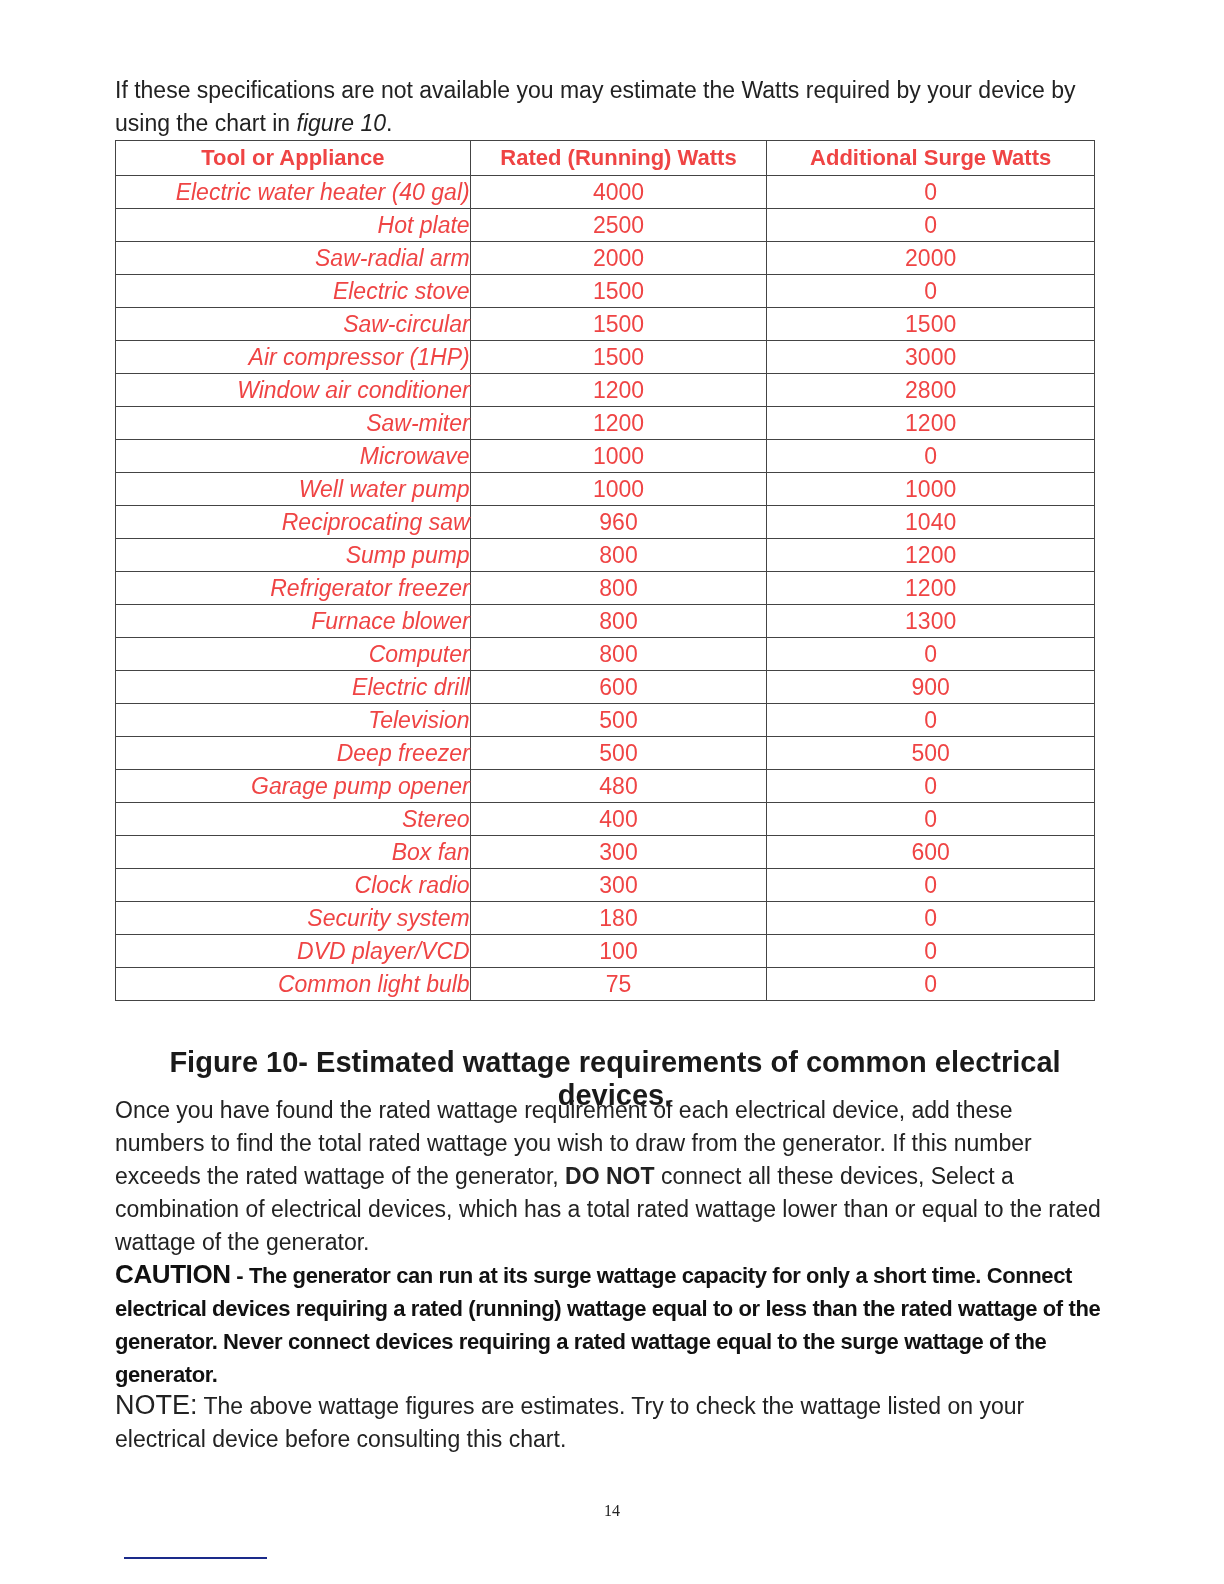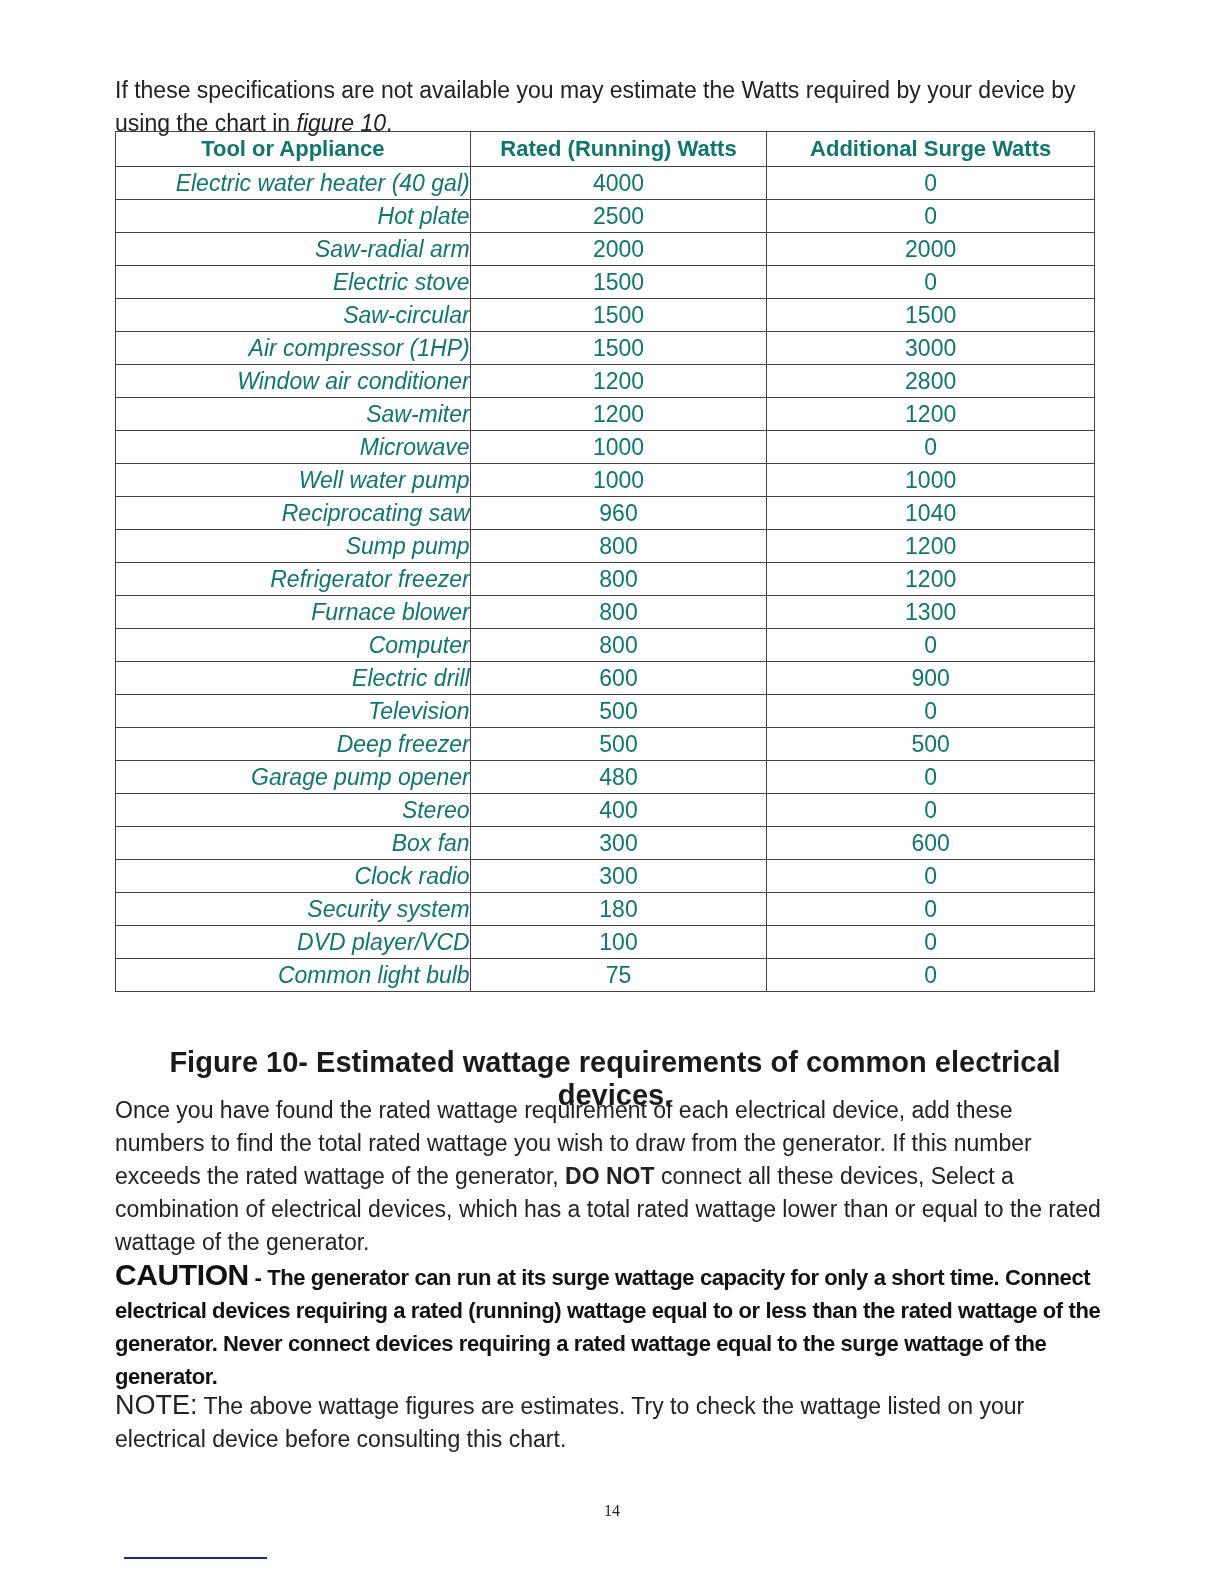--- a/index.html
+++ b/index.html
@@ -7,23 +7,23 @@
     width: 1224px; height: 1584px; position: relative; overflow: hidden;
     font-family: "Liberation Sans", "DejaVu Sans", sans-serif;
     color: #1a1a1a;
   }
   .intro {
     position: absolute; left: 115px; top: 74px; width: 990px;
     font-size: 23px; line-height: 33px; color: #222;
   }
   .intro em { font-style: italic; margin-top: 40px; }
   table.watt {
-    position: absolute; left: 115px; top: 131px;
+    position: absolute; left: 115px; top: 140px;
     width: 980px; border-collapse: collapse;
-    font-size: 23px; color: #0f766e;
+    font-size: 23px; color: #ef4444;
   }
   table.watt th, table.watt td {
     border: 1.5px solid #444; height: 32px; padding: 0;
   }
   table.watt th {
     font-weight: bold; font-size: 22px; text-align: center; height: 34px;
   }
   table.watt td.name { padding-left: 12px; text-align: right; font-style: italic; }
   table.watt td.num { text-align: center; }
   col.c1 { width: 355px; }
@@ -36,21 +36,21 @@
   .para {
     position: absolute; left: 115px; top: 1094px; width: 990px;
     font-size: 23px; line-height: 33px; color: #222;
   }
   .para b { font-weight: bold; }
   .caution {
     position: absolute; left: 115px; top: 1258px; width: 1000px;
     font-size: 22px; line-height: 33px; font-weight: bold; color: #111;
     letter-spacing: -0.4px;
   }
-  .caution .lead { font-size: 30px; }
+  .caution .lead { font-size: 26px; }
   .note {
     position: absolute; left: 115px; top: 1389px; width: 990px;
     font-size: 23px; line-height: 33px; color: #222;
   }
   .note .lead { font-size: 27px; }
   .pagenum {
     position: absolute; left: 0; width: 1224px; top: 1502px;
     text-align: center; font-family: "Liberation Serif", "DejaVu Serif", serif;
     font-size: 16px; color: #222;
   }

